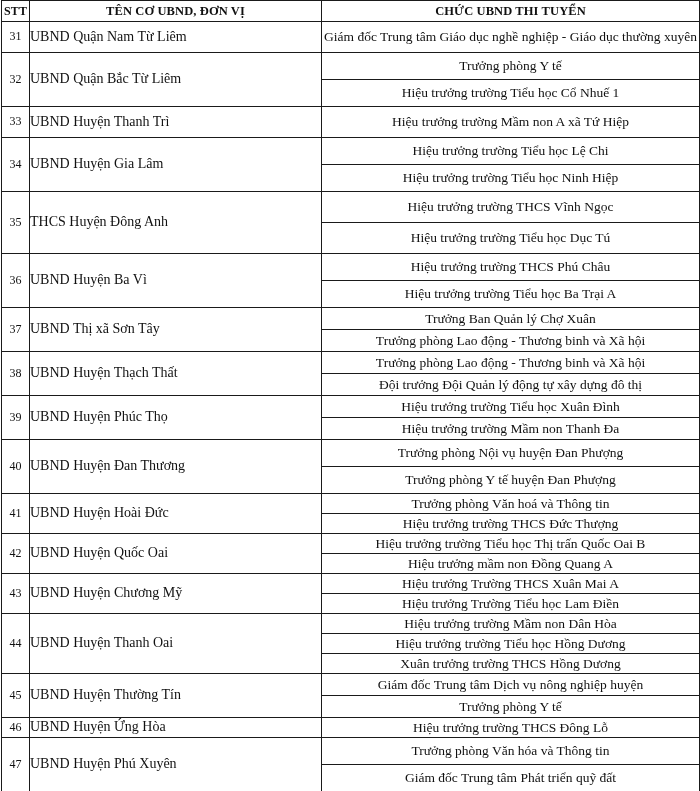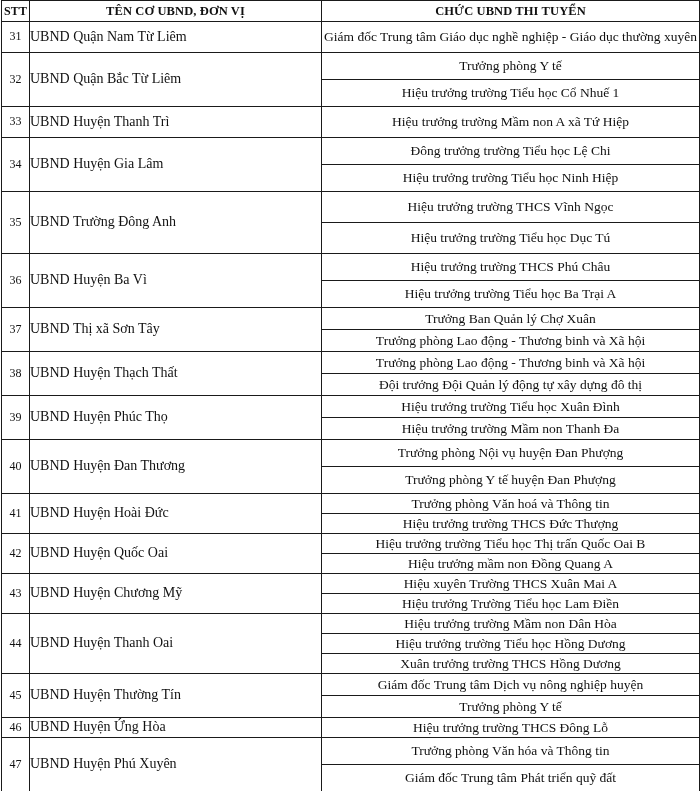--- a/index.html
+++ b/index.html
@@ -112,28 +112,28 @@
           <td class="pos h-md">Hiệu trưởng trường Tiểu học Cổ Nhuế 1</td>
         </tr>
         <tr>
           <td class="stt h-lg" rowspan="1">33</td>
           <td class="org h-lg" rowspan="1">UBND Huyện Thanh Trì</td>
           <td class="pos h-lg">Hiệu trưởng trường Mầm non A xã Tứ Hiệp</td>
         </tr>
         <tr>
           <td class="stt h-md" rowspan="2">34</td>
           <td class="org h-md" rowspan="2">UBND Huyện Gia Lâm</td>
-          <td class="pos h-md">Đông trưởng trường Tiểu học Lệ Chi</td>
+          <td class="pos h-md">Hiệu trưởng trường Tiểu học Lệ Chi</td>
         </tr>
         <tr>
           <td class="pos h-md">Hiệu trưởng trường Tiểu học Ninh Hiệp</td>
         </tr>
         <tr>
           <td class="stt h-lg" rowspan="2">35</td>
-          <td class="org h-lg" rowspan="2">UBND Trường Đông Anh</td>
+          <td class="org h-lg" rowspan="2">THCS Huyện Đông Anh</td>
           <td class="pos h-lg">Hiệu trưởng trường THCS Vĩnh Ngọc</td>
         </tr>
         <tr>
           <td class="pos h-lg">Hiệu trưởng trường Tiểu học Dục Tú</td>
         </tr>
         <tr>
           <td class="stt h-md" rowspan="2">36</td>
           <td class="org h-md" rowspan="2">UBND Huyện Ba Vì</td>
           <td class="pos h-md">Hiệu trưởng trường THCS Phú Châu</td>
         </tr>
@@ -184,21 +184,21 @@
           <td class="stt h-xs" rowspan="2">42</td>
           <td class="org h-xs" rowspan="2">UBND Huyện Quốc Oai</td>
           <td class="pos h-xs">Hiệu trưởng trường Tiểu học Thị trấn Quốc Oai B</td>
         </tr>
         <tr>
           <td class="pos h-xs">Hiệu trưởng mầm non Đồng Quang A</td>
         </tr>
         <tr>
           <td class="stt h-xs" rowspan="2">43</td>
           <td class="org h-xs" rowspan="2">UBND Huyện Chương Mỹ</td>
-          <td class="pos h-xs">Hiệu xuyên Trường THCS Xuân Mai A</td>
+          <td class="pos h-xs">Hiệu trưởng Trường THCS Xuân Mai A</td>
         </tr>
         <tr>
           <td class="pos h-xs">Hiệu trưởng Trường Tiểu học Lam Điền</td>
         </tr>
         <tr>
           <td class="stt h-xs" rowspan="3">44</td>
           <td class="org h-xs" rowspan="3">UBND Huyện Thanh Oai</td>
           <td class="pos h-xs">Hiệu trưởng trường Mầm non Dân Hòa</td>
         </tr>
         <tr>

